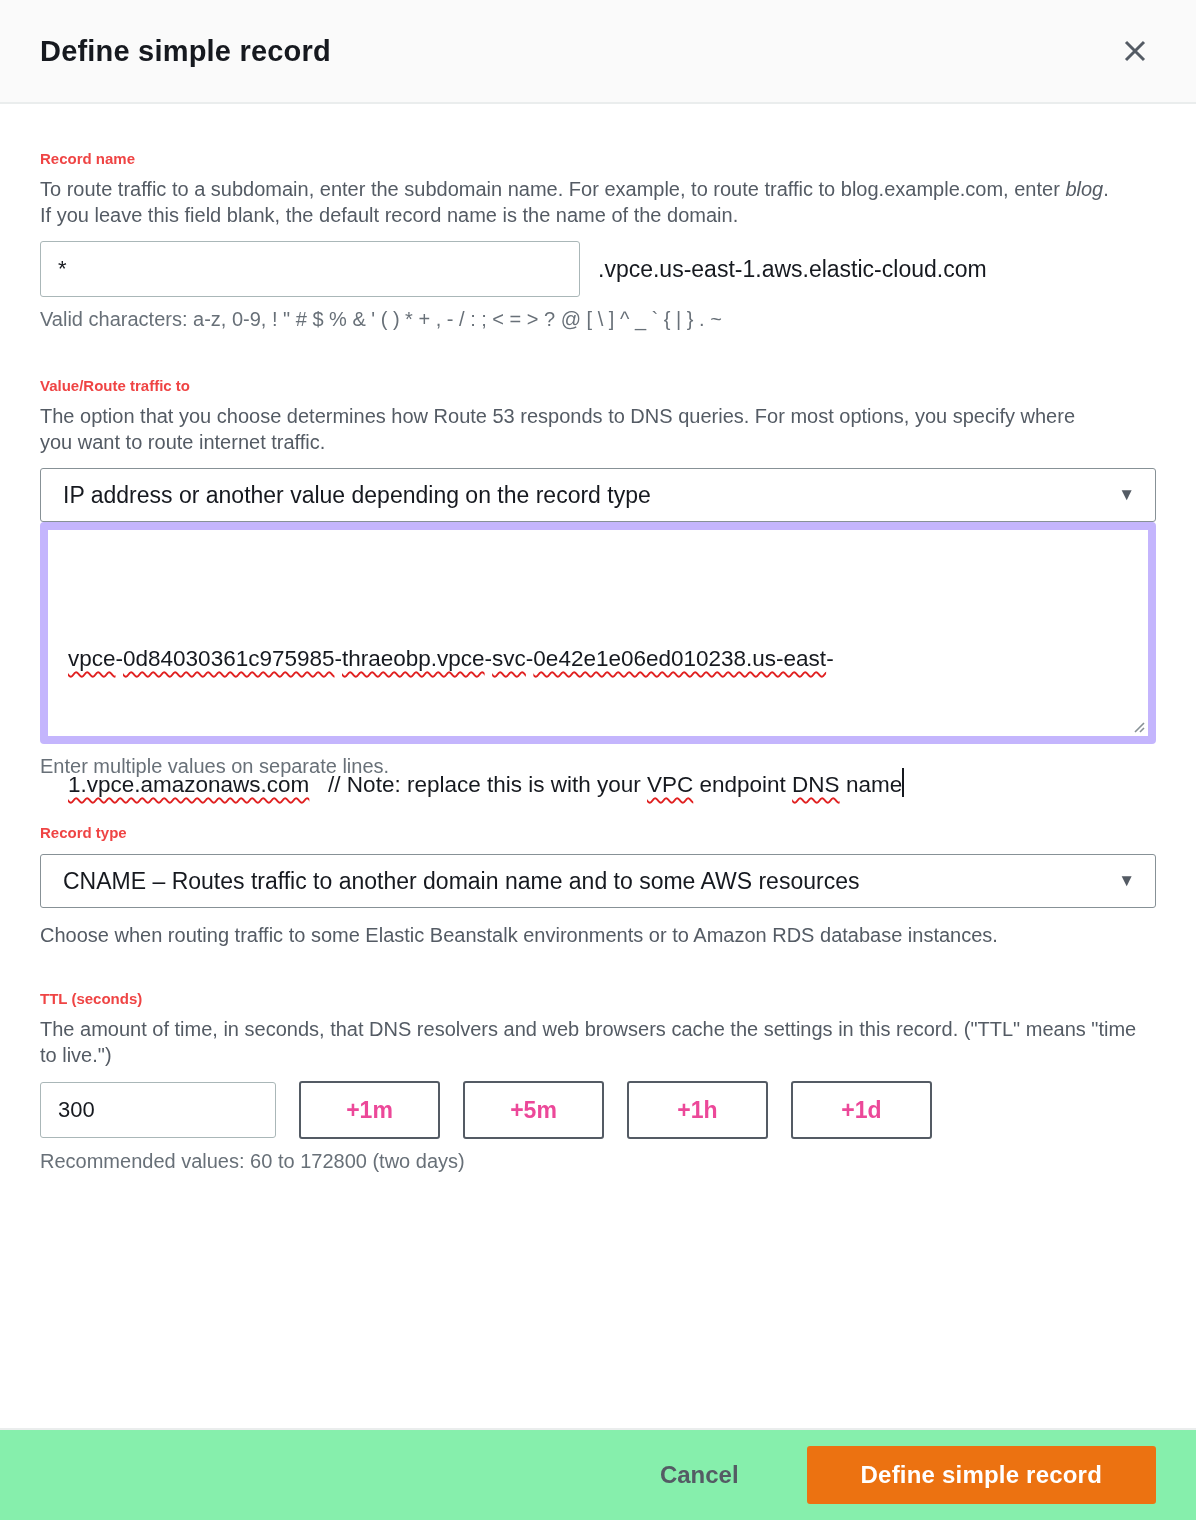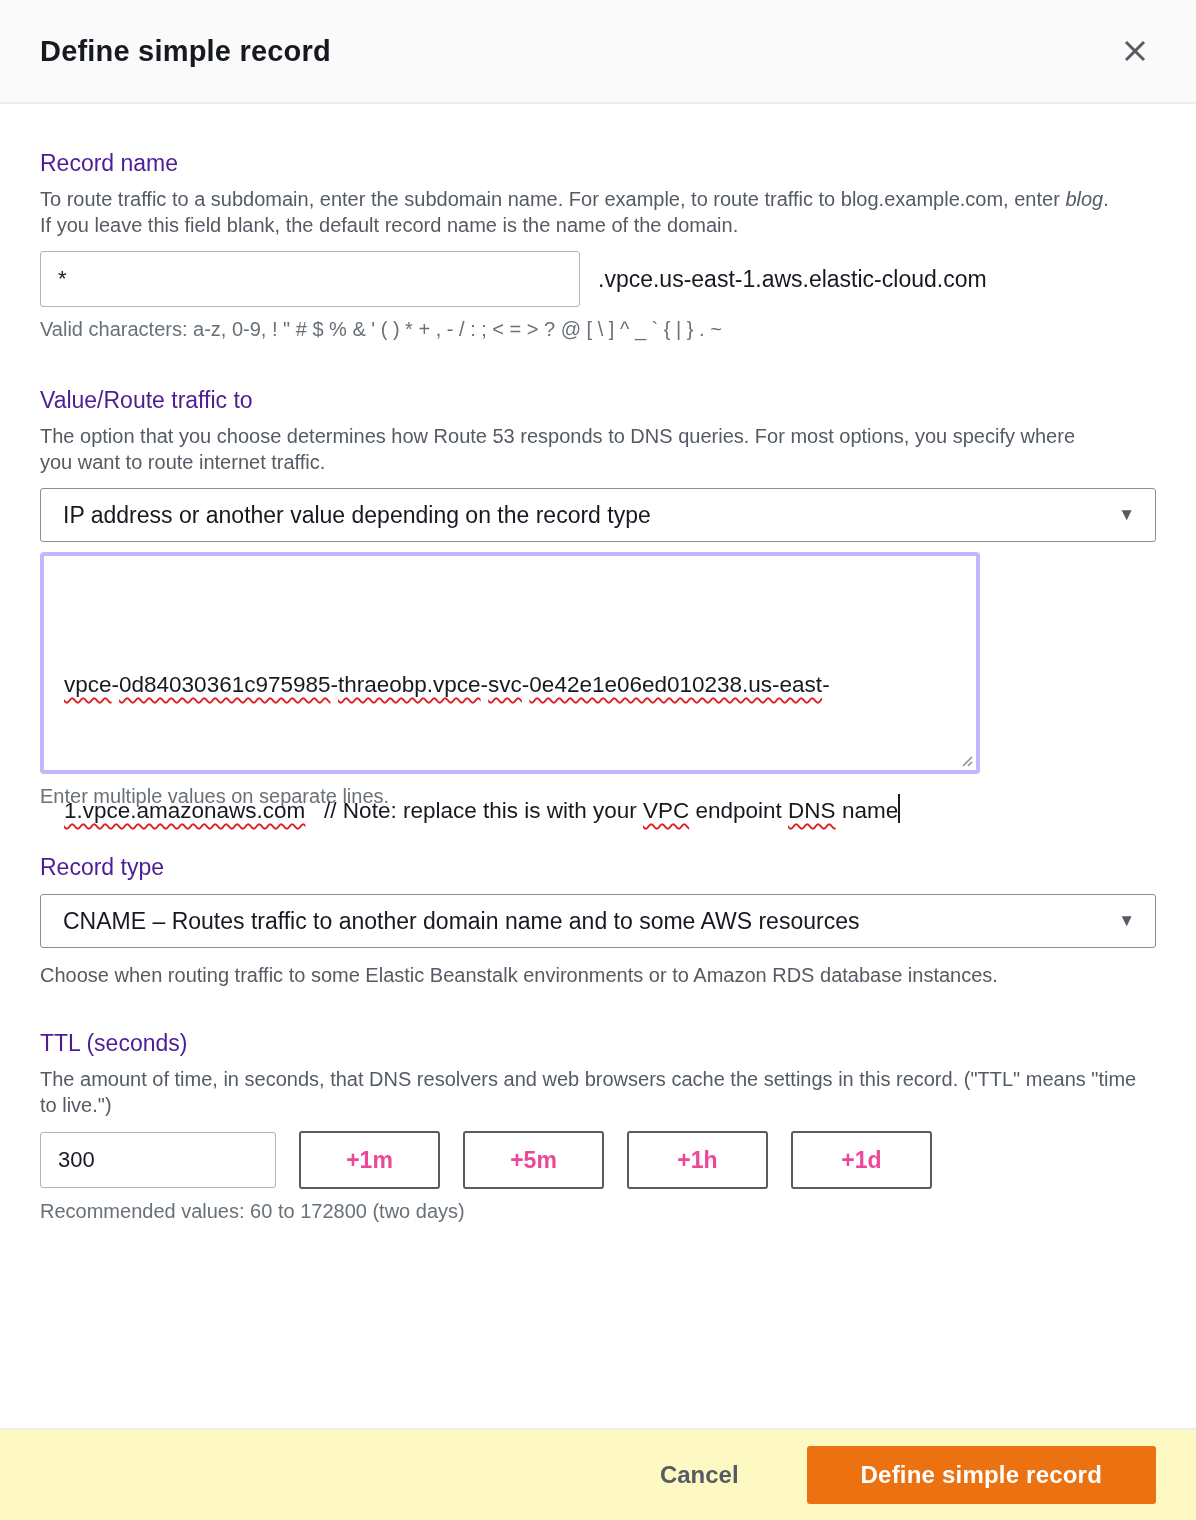--- a/index.html
+++ b/index.html
@@ -18,21 +18,21 @@
   }
   .modal-title { font-size:29px; font-weight:bold; letter-spacing:.2px; }
   .close-btn {
     background:none; border:none; cursor:pointer; padding:6px; line-height:0;
   }
 
   
   .modal-body { padding:46px 40px 0 40px; }
   .section { margin:0; }
   .section + .section { margin-top:46px; }
-  .section-label { font-size:23px; font-weight:normal; color:#4c1d95; margin:0 0 9px 0; }
+  .section-label { font-size:15px; font-weight:bold; color:#ef4444; margin:0 0 9px 0; }
   .desc { font-size:20px; line-height:26px; color:#545b64; margin:0; max-width:1072px; }
   .hint { font-size:20px; color:#687078; margin-top:11px; }
 
   .text-input {
     height:56px; border:1px solid #aab7b8; border-radius:3px;
     font-size:22px; color:#16191f; padding:0 17px; outline:none;
     font-family:"Liberation Sans", sans-serif; background:#fff;
   }
 
   
@@ -45,22 +45,22 @@
     margin-top:13px; height:54px; width:1116px;
     border:1px solid #879196; border-radius:3px; background:#fff;
     display:flex; align-items:center; justify-content:space-between;
     padding:0 20px 0 22px; font-size:23px; color:#16191f; cursor:pointer;
     font-family:Liberation Sans, sans-serif;
   }
   .caret-down { font-size:17px; color:#545b64; }
 
   
   .value-textarea {
-    margin-top:10px; width:940px; height:222px;
-    border:4px solid #c4b5fd; border-radius:4px; background:#fff;
+    width:1116px; height:222px;
+    border:8px solid #c4b5fd; border-radius:4px; background:#fff;
     padding:24px 20px; font-size:22.5px; line-height:42px;
     position:relative; cursor:text; white-space:pre-wrap; word-break:break-word;
   }
   .ms {
     text-decoration-line:underline; text-decoration-style:wavy;
     text-decoration-color:#e02020; text-decoration-thickness:2px;
     text-underline-offset:5px; text-decoration-skip-ink:none;
   }
   .caret-bar { display:inline-block; width:2px; height:29px; background:#16191f; vertical-align:-5px; }
   .resize-handle { position:absolute; right:3px; bottom:3px; line-height:0; }
@@ -71,21 +71,21 @@
   .ttl-btn {
     width:141px; height:58px; background:#fff;
     border:2px solid #545b64; border-radius:3px;
     font-size:23px; font-weight:bold; color:#ec4899; cursor:pointer;
     font-family:"Liberation Sans", sans-serif;
   }
 
   
   .modal-footer {
     position:absolute; left:0; right:0; bottom:0; height:92px;
-    border-top:2px solid #eaeded; background:#fef9c3;
+    border-top:2px solid #eaeded; background:#86efac;
     display:flex; align-items:center; justify-content:flex-end;
     padding:0 40px; gap:62px;
   }
   .cancel-btn {
     background:none; border:none; cursor:pointer;
     font-size:24px; font-weight:bold; color:#545b64;
     font-family:"Liberation Sans", sans-serif;
   }
   .primary-btn {
     height:58px; padding:0 52px; border-radius:3px; cursor:pointer;

